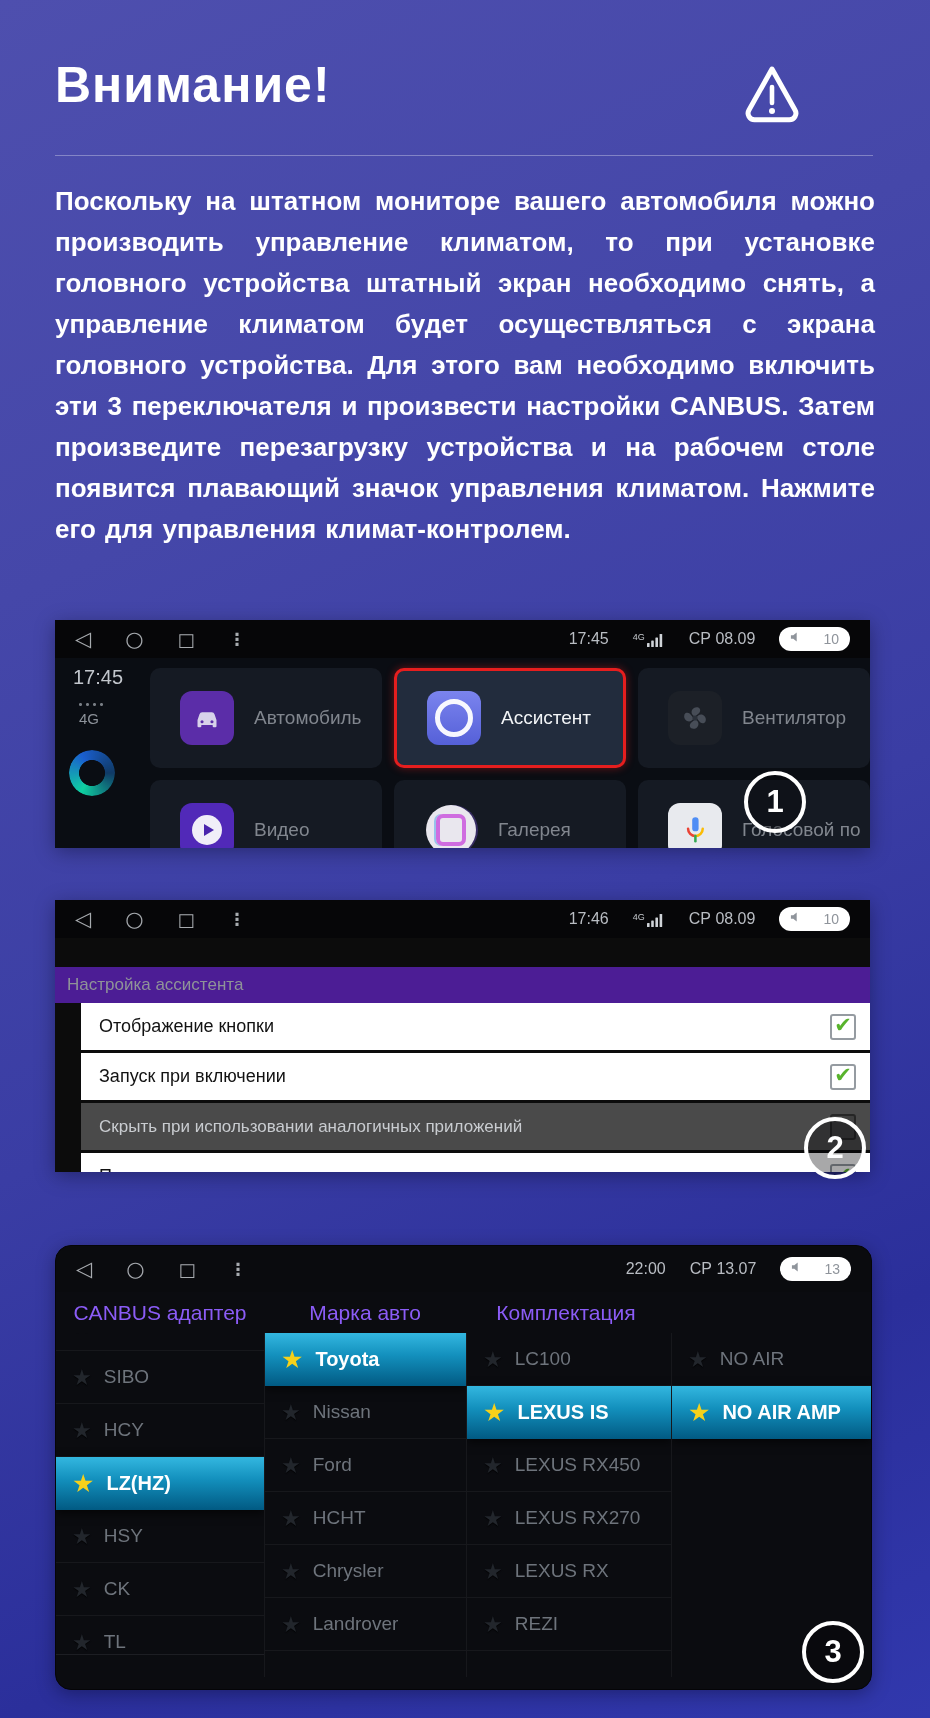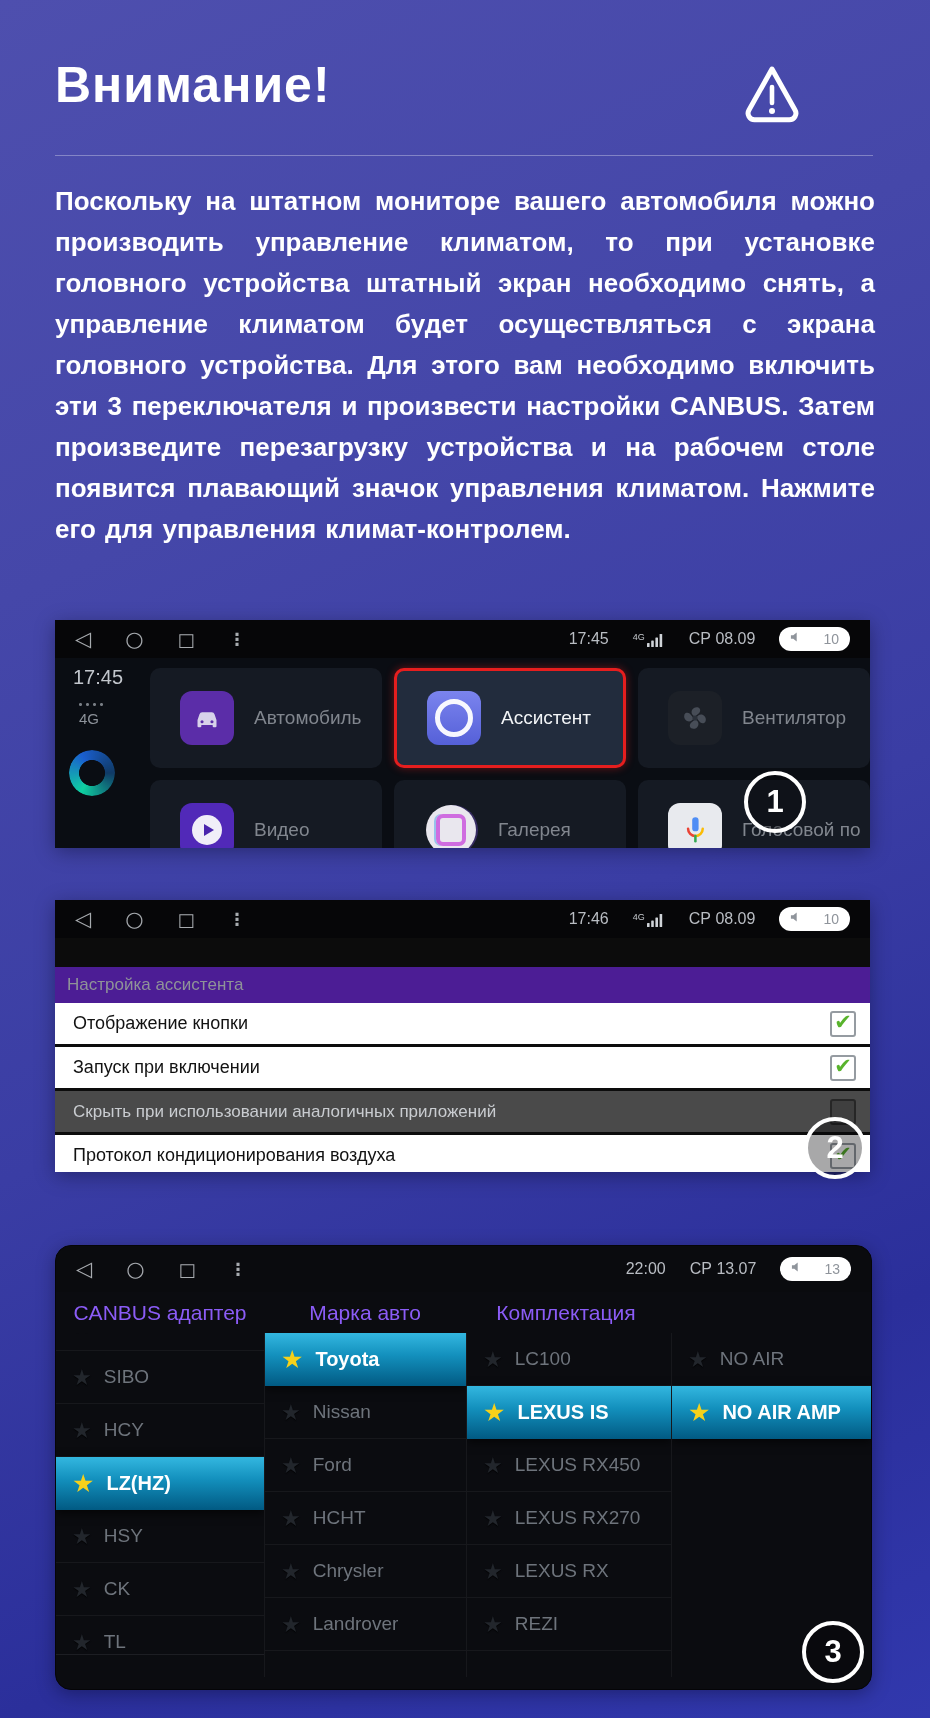--- a/index.html
+++ b/index.html
@@ -58,21 +58,21 @@
   .ic-video{background:#5129b8;}
   .ic-video .play{width:30px;height:30px;border-radius:50%;background:#f0eef8;display:flex;align-items:center;justify-content:center;}
   .ic-video .play i{display:block;width:0;height:0;border-left:10px solid #4a25ad;border-top:6px solid transparent;border-bottom:6px solid transparent;margin-left:3px;}
   .ic-gallery{background:transparent;}
   .ic-gallery .gcirc{width:50px;height:50px;border-radius:50%;background:#e9e7ee;display:flex;align-items:center;justify-content:center;box-shadow:2px 0 0 rgba(120,80,220,.35);}
   .ic-gallery .gsq{width:22px;height:24px;border:4px solid #cf6ce0;border-radius:7px;box-shadow:-2px 0 0 rgba(70,160,230,.5);}
   .ic-voice{background:#e8eaee;}
   
   .shot2{top:900px;height:272px;background:#0c0c0c;}
   .s2-header{height:36px;background:#4c1d95;color:#8f9398;font-size:17px;display:flex;align-items:center;padding-left:12px;margin-top:29px;}
-  .row{height:41px;margin-bottom:3px;display:flex;align-items:center;padding:0 14px 0 18px;box-sizing:border-box;}
+  .row{height:47px;margin-bottom:3px;display:flex;align-items:center;padding:0 14px 0 18px;box-sizing:border-box;margin-left:26px;}
   .row.light{background:#fff;}
   .row.light .rlabel{color:#121212;font-size:18px;}
   .row.dark{background:#4a4a4a;}
   .row.dark .rlabel{color:#c9ccd0;font-size:17px;}
   .row .rlabel{flex:1;white-space:nowrap;overflow:hidden;}
   .cbox{width:26px;height:26px;border-radius:3px;display:flex;align-items:center;justify-content:center;box-sizing:border-box;}
   .cbox.checked{background:#fff;border:2px solid #959ba1;}
   .cbox.checked i{font-style:normal;color:#58b32c;font-size:21px;font-weight:bold;font-family:"DejaVu Sans",sans-serif;line-height:1;transform:translateY(-1px);}
   .cbox.empty{background:#3f3f3f;border:2px solid #262626;}
   .chev{color:#a3a6aa;font-size:24px;font-family:"DejaVu Sans",sans-serif;line-height:1;}

